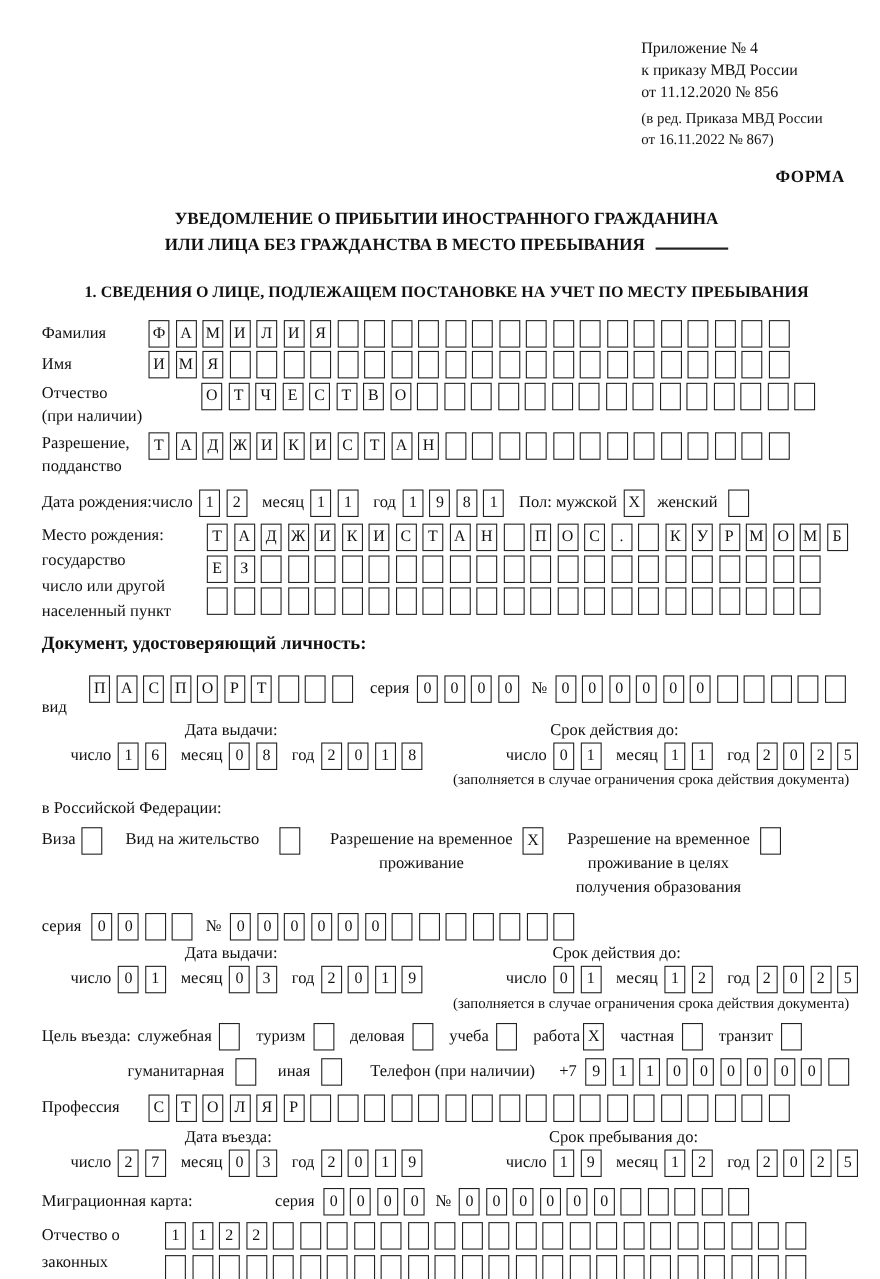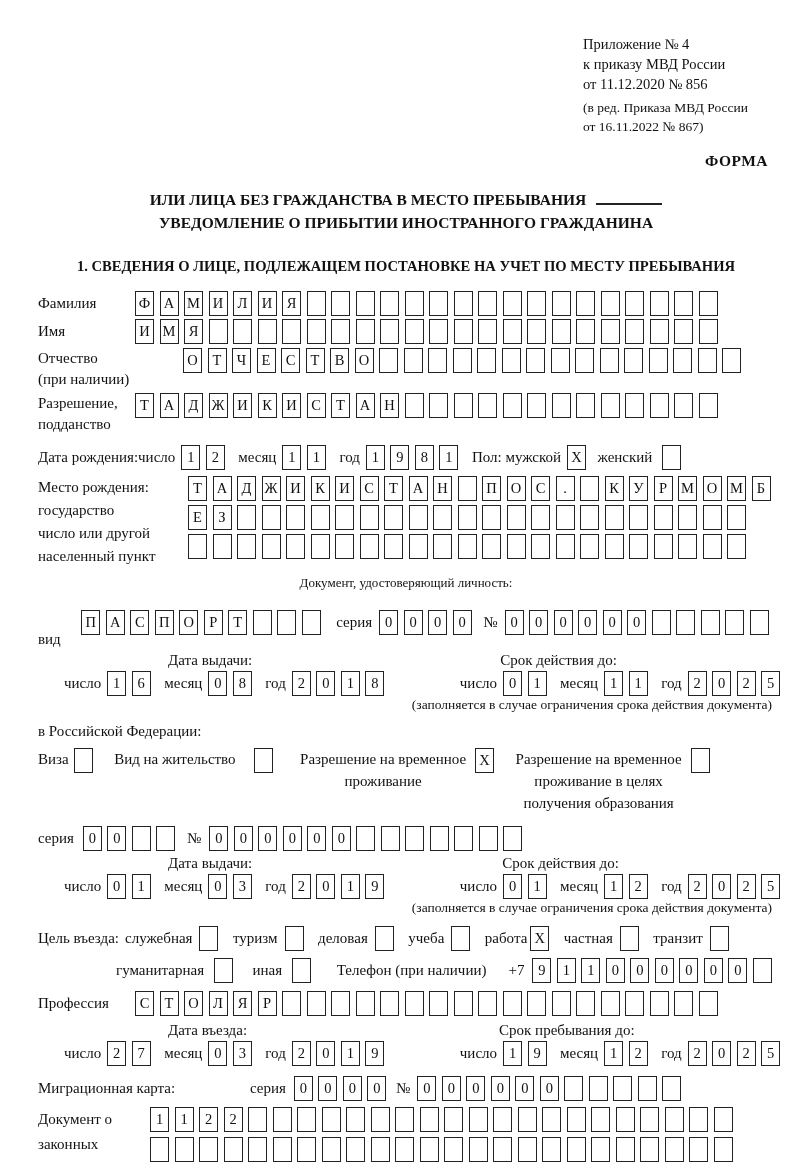--- a/index.html
+++ b/index.html
@@ -25,21 +25,21 @@
   .w145 { width:145px; flex:none; }
   .lblcol { flex:none; line-height:21px; }
   .cells { display:flex; flex:none; }
   .cell { width:19px; height:25px; flex:none; border:1.6px solid #222; display:flex; align-items:center; justify-content:center; margin-right:5.5px; font-size:14.5px; background:#fff; }
   .cellrows .cells { margin-bottom:4px; }
 
   .dg { display:flex; align-items:center; }
   .dg .lbl { margin-right:6px; }
   .dg .cells { margin-right:8px; }
 
-  .center-b { text-align:center; font-weight:normal; font-size:13px; margin:7px 0 5px 0; }
+  .center-b { font-weight:bold; font-size:17px; margin:7px 0 5px 0; }
   .dates-hdr { display:flex; font-size:15px; margin-top:4px; }
   .dates-row { display:flex; align-items:center; margin-top:2px; }
   .footnote-r { text-align:right; font-size:13.5px; padding-right:2px; margin-top:1px; }
   .intro { font-size:15px; line-height:25px; margin-top:6px; }
 
   .optrow { display:flex; align-items:flex-start; margin-top:4px; }
   .opt { display:flex; align-items:flex-start; }
   .opt .txt { text-align:center; line-height:22px; }
   .opt .cells { margin-left:9px; margin-top:0; }
 
@@ -61,22 +61,22 @@
     <div>от 11.12.2020 № 856</div>
     <div class="rev">
       <div>(в ред. Приказа МВД России</div>
       <div>от 16.11.2022 № 867)</div>
     </div>
   </div>
 
   <div class="forma">ФОРМА</div>
 
   <div class="title">
+    <div>УВЕДОМЛЕНИЕ О ПРИБЫТИИ ИНОСТРАННОГО ГРАЖДАНИНА</div>
     <div><span>ИЛИ ЛИЦА БЕЗ ГРАЖДАНСТВА В МЕСТО ПРЕБЫВАНИЯ</span><span class="blank-line"></span></div>
-    <div>УВЕДОМЛЕНИЕ О ПРИБЫТИИ ИНОСТРАННОГО ГРАЖДАНИНА</div>
   </div>
 
   <div class="section-h">1. СВЕДЕНИЯ О ЛИЦЕ, ПОДЛЕЖАЩЕМ ПОСТАНОВКЕ НА УЧЕТ ПО МЕСТУ ПРЕБЫВАНИЯ</div>
 
   <div class="form">
 
     <div class="row">
       <span class="lbl w105">Фамилия</span>
       <span class="cells">
           <span class="cell">Ф</span>
@@ -684,21 +684,21 @@
           <span class="cell"></span>
           <span class="cell"></span>
           <span class="cell"></span>
           <span class="cell"></span>
           <span class="cell"></span>
         </span>
     </div>
 
     <div class="reps">
       <span class="lblcol">
-        <span>Документ о</span><br>
+        <span>Отчество о</span><br>
         <span>законных</span><br>
         <span>представителях</span><br>
         <br>
         <br>
         
       </span>
       <span class="cellrows">
         <span class="cells">
             <span class="cell">1</span>
             <span class="cell">1</span>

